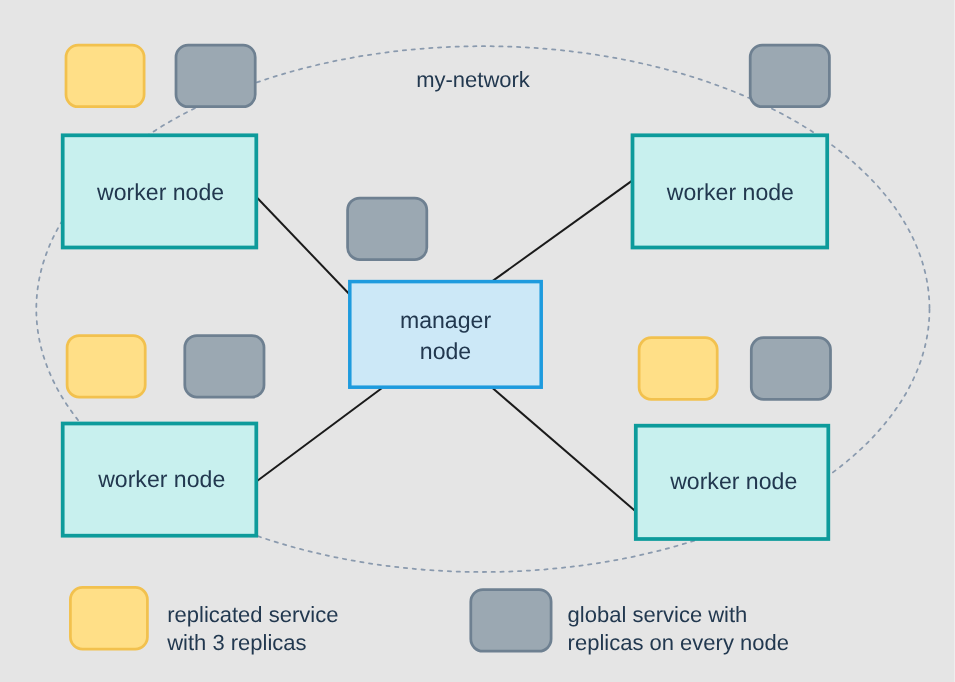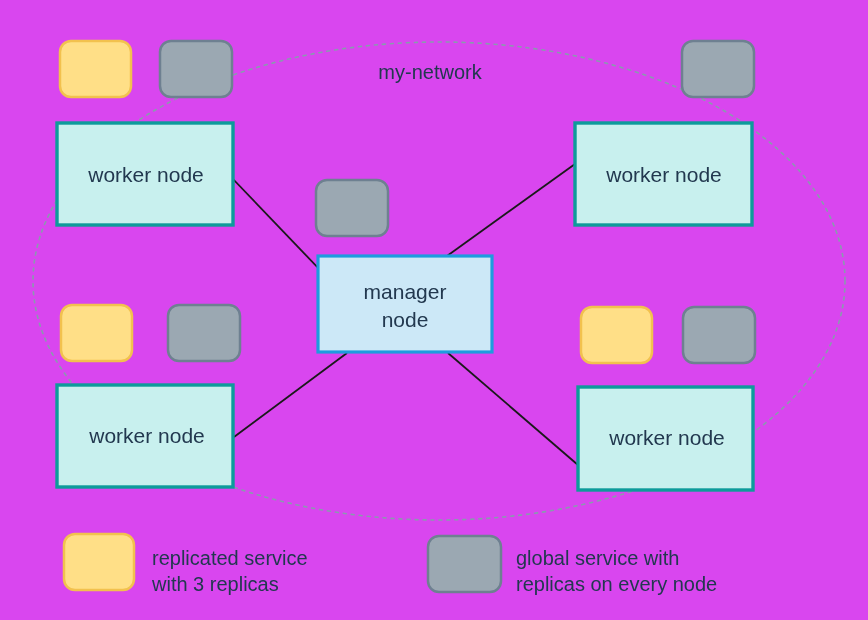--- a/index.html
+++ b/index.html
@@ -10,21 +10,21 @@
   body {
     width: 868px;
     height: 620px;
     font-family: "Liberation Sans", sans-serif;
     overflow: hidden;
   }
   #diagram-root {
     position: relative;
     width: 868px;
     height: 620px;
-    background: #d946ef;
+    background: #e5e5e5;
   }
   #diagram-svg {
     position: absolute;
     top: 0;
     left: 0;
     width: 868px;
     height: 620px;
   }
   .node-label {
     font-family: "Liberation Sans", sans-serif;

